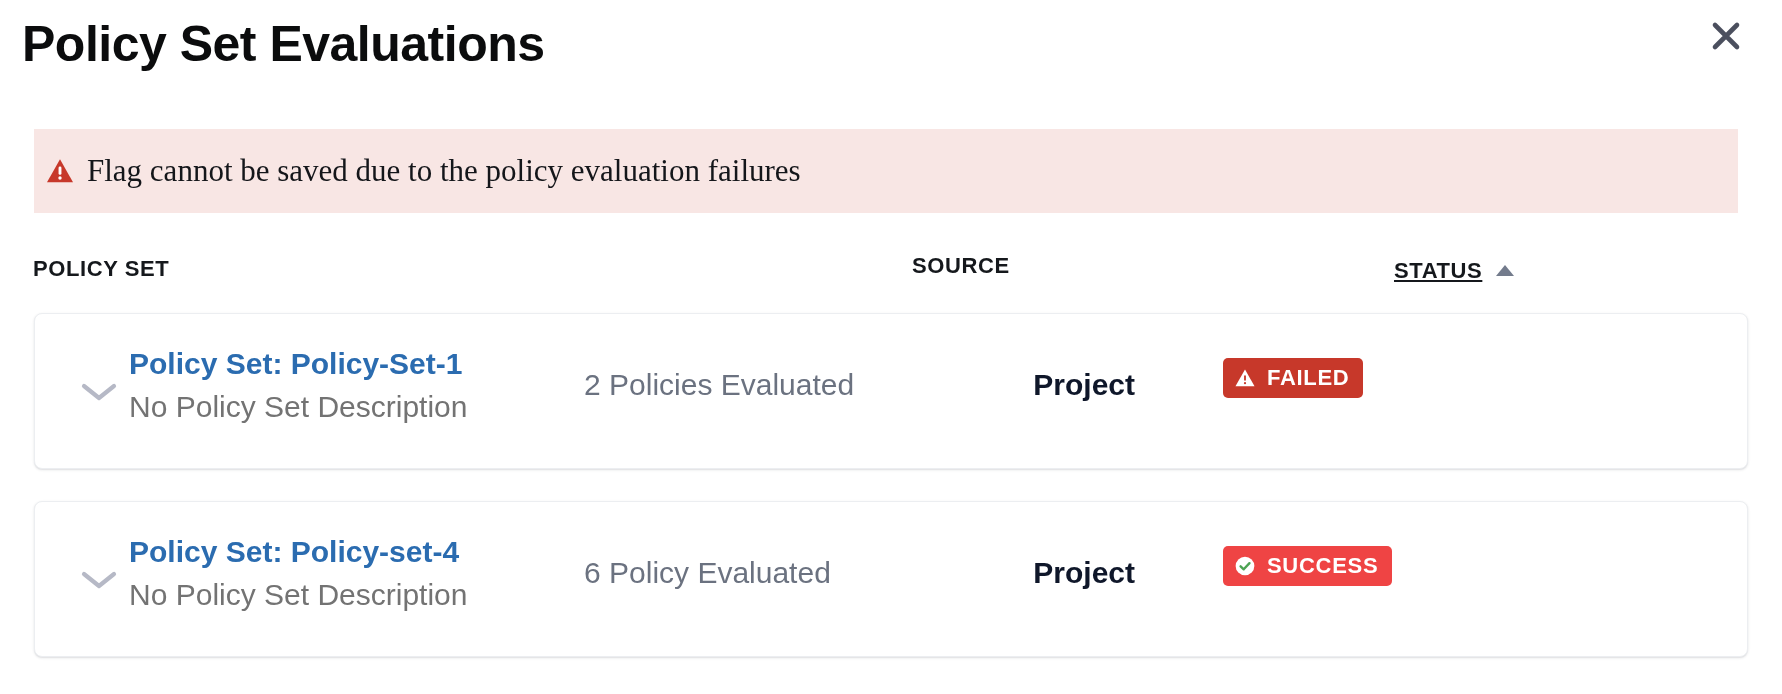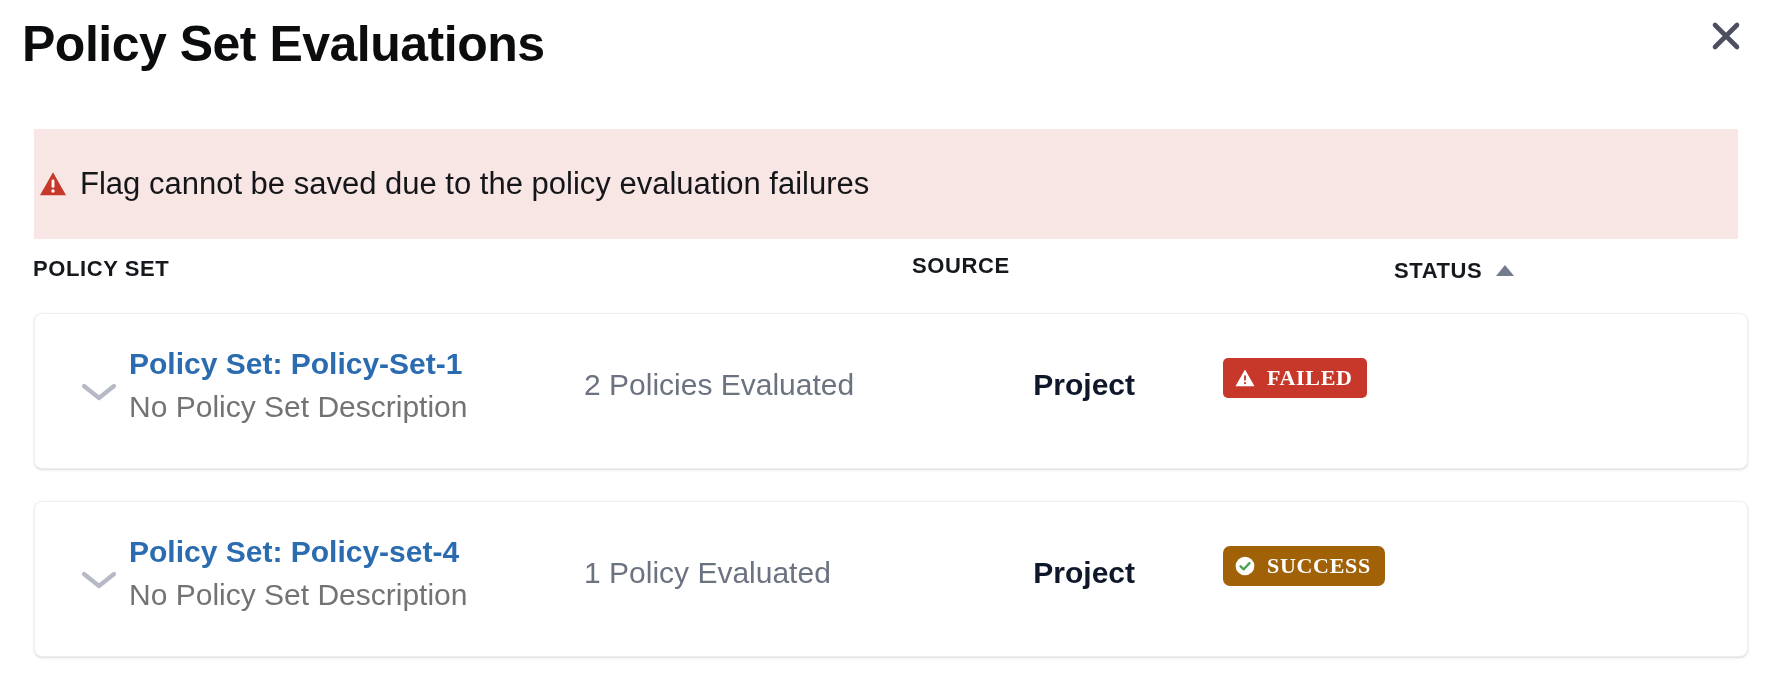--- a/index.html
+++ b/index.html
@@ -57,26 +57,27 @@
     padding: 0;
   }
   .close-button svg { display: block; }
 
   
   .alert-banner {
     position: absolute;
     left: 34px;
     top: 129px;
     width: 1704px;
-    height: 110px;
+    height: 84px;
     background: #f8e6e4;
     display: flex;
     align-items: center;
     box-sizing: border-box;
-    padding-left: 4px;
+    padding-left: 11px;
+    font-family: Liberation Serif, serif;
   }
   .alert-icon {
     flex: 0 0 auto;
     width: 30px;
     height: 30px;
     display: flex;
     align-items: center;
     justify-content: center;
     margin-right: 12px;
   }
@@ -106,21 +107,21 @@
     letter-spacing: 0.6px;
     color: #15181c;
     text-transform: uppercase;
     white-space: nowrap;
     display: flex;
     align-items: center;
     cursor: pointer;
   }
   .th-policy-set { left: 33px; top: 7px; }
   .th-source    { left: 912px; top: 4px; }
-  .th-status    { left: 1394px; top: 9px; }
+  .th-status    { left: 1394px; top: 9px; text-decoration: underline; }
   .sort-arrow {
     margin-left: 14px;
     width: 0; height: 0;
     border-left: 9px solid transparent;
     border-right: 9px solid transparent;
     border-bottom: 11px solid #737b8c;
     display: inline-block;
     position: relative;
     top: -1px;
   }
@@ -207,38 +208,37 @@
   .cell-status {
     position: absolute;
     left: 1180px;
     top: 44px;
     width: 420px;
     display: flex;
     align-items: flex-start;
     justify-content: flex-start;
     padding-left: 8px;
     box-sizing: border-box;
-    font-family: Liberation Serif, serif;
   }
 
   .badge {
     display: inline-flex;
     align-items: center;
     border-radius: 5px;
     padding: 7px 14px 7px 11px;
     font-size: 22px;
     line-height: 26px;
     font-weight: 700;
     letter-spacing: 0.7px;
     color: #ffffff;
     white-space: nowrap;
     cursor: default;
   }
   .badge-failed  { background: #c7382a; }
-  .badge-success { background: #a16207; border-radius: 7px; }
+  .badge-success { background: #ef4444; }
   .badge-icon {
     width: 22px; height: 22px;
     margin-right: 11px;
     display:flex; align-items:center; justify-content:center;
   }
   .badge-icon svg { display:block; }
 </style>
 </head>
 <body>
 
@@ -317,21 +317,21 @@
         <svg width="40" height="24" viewBox="0 0 40 24" aria-hidden="true">
           <path d="M5 6 L20 18 L35 6" fill="none" stroke="#b6b9c6" stroke-width="4.2" stroke-linecap="round" stroke-linejoin="round"></path>
         </svg>
       </span>
 
       <div class="cell-policy">
         <a class="policy-link" href="#">Policy Set: Policy-set-4</a>
         <span class="policy-desc">No Policy Set Description</span>
       </div>
 
-      <div class="cell-count">1 Policy Evaluated</div>
+      <div class="cell-count">6 Policy Evaluated</div>
 
       <div class="cell-source">Project</div>
 
       <div class="cell-status">
         <span class="badge badge-success">
           <span class="badge-icon">
             <svg width="22" height="22" viewBox="0 0 24 24" aria-hidden="true">
               <circle cx="12" cy="12" r="10.2" fill="#ffffff"></circle>
               <path d="M7.2 12.3 L10.6 15.6 L16.9 8.9" fill="none" stroke="#4da354" stroke-width="2.6" stroke-linecap="round" stroke-linejoin="round"></path>
             </svg>

